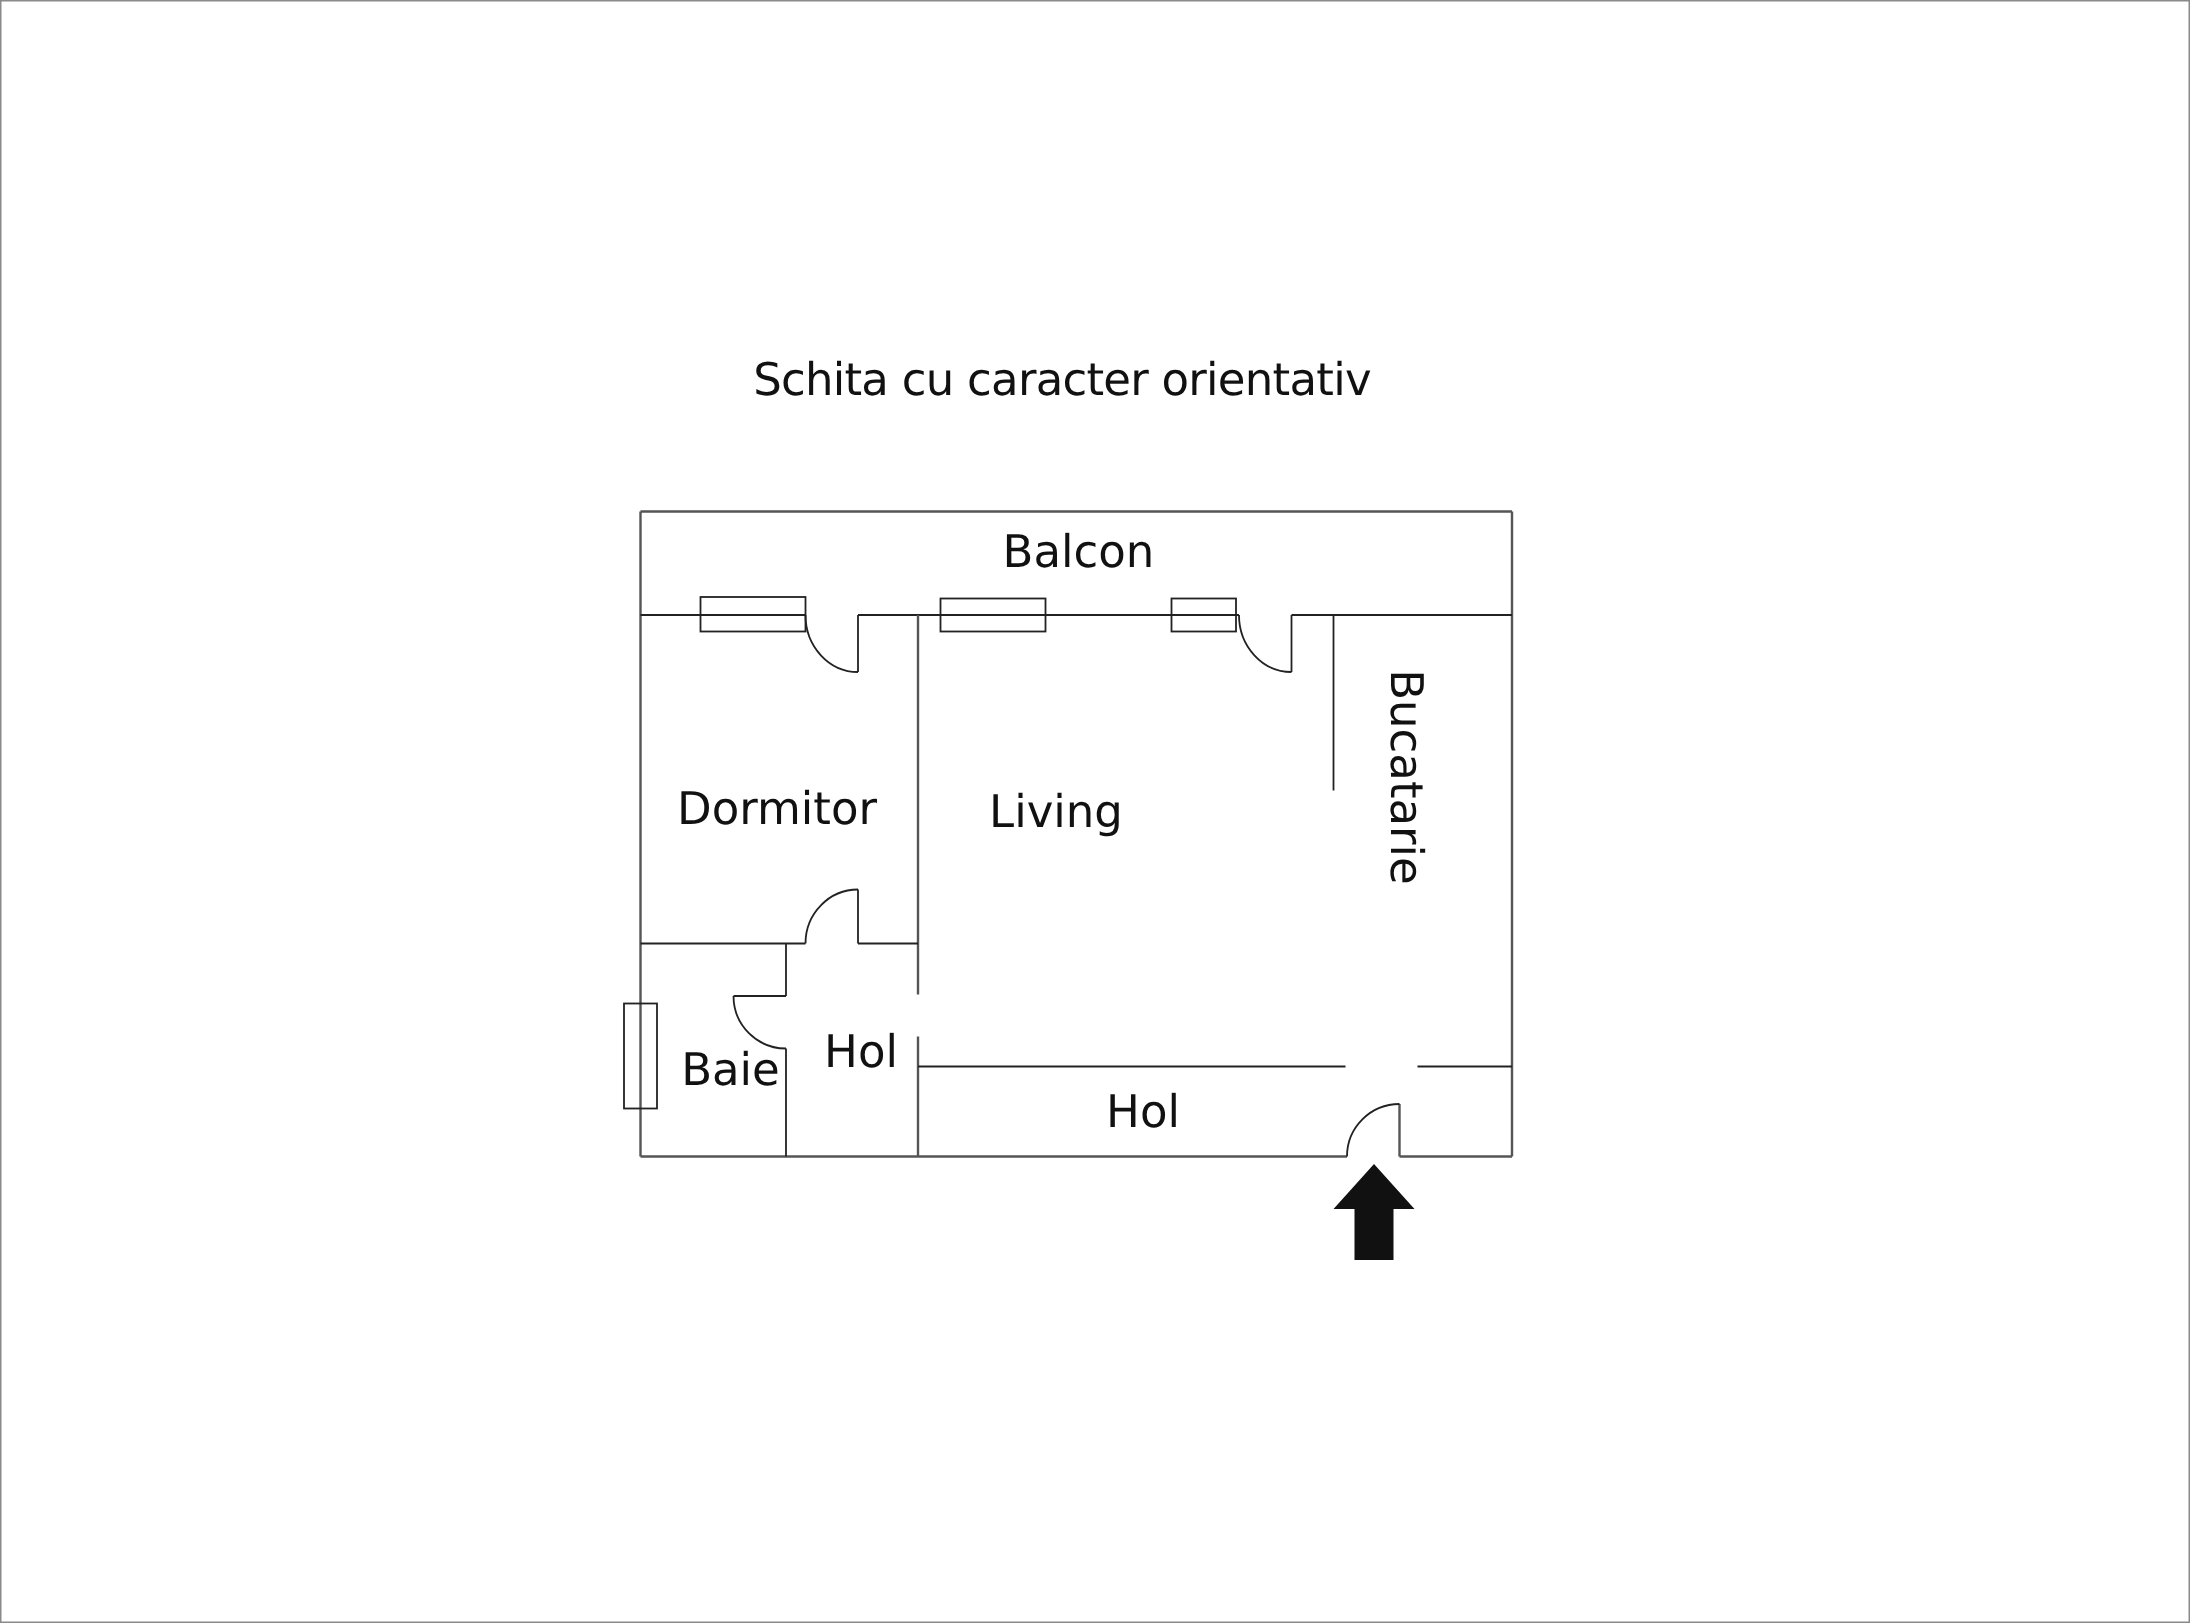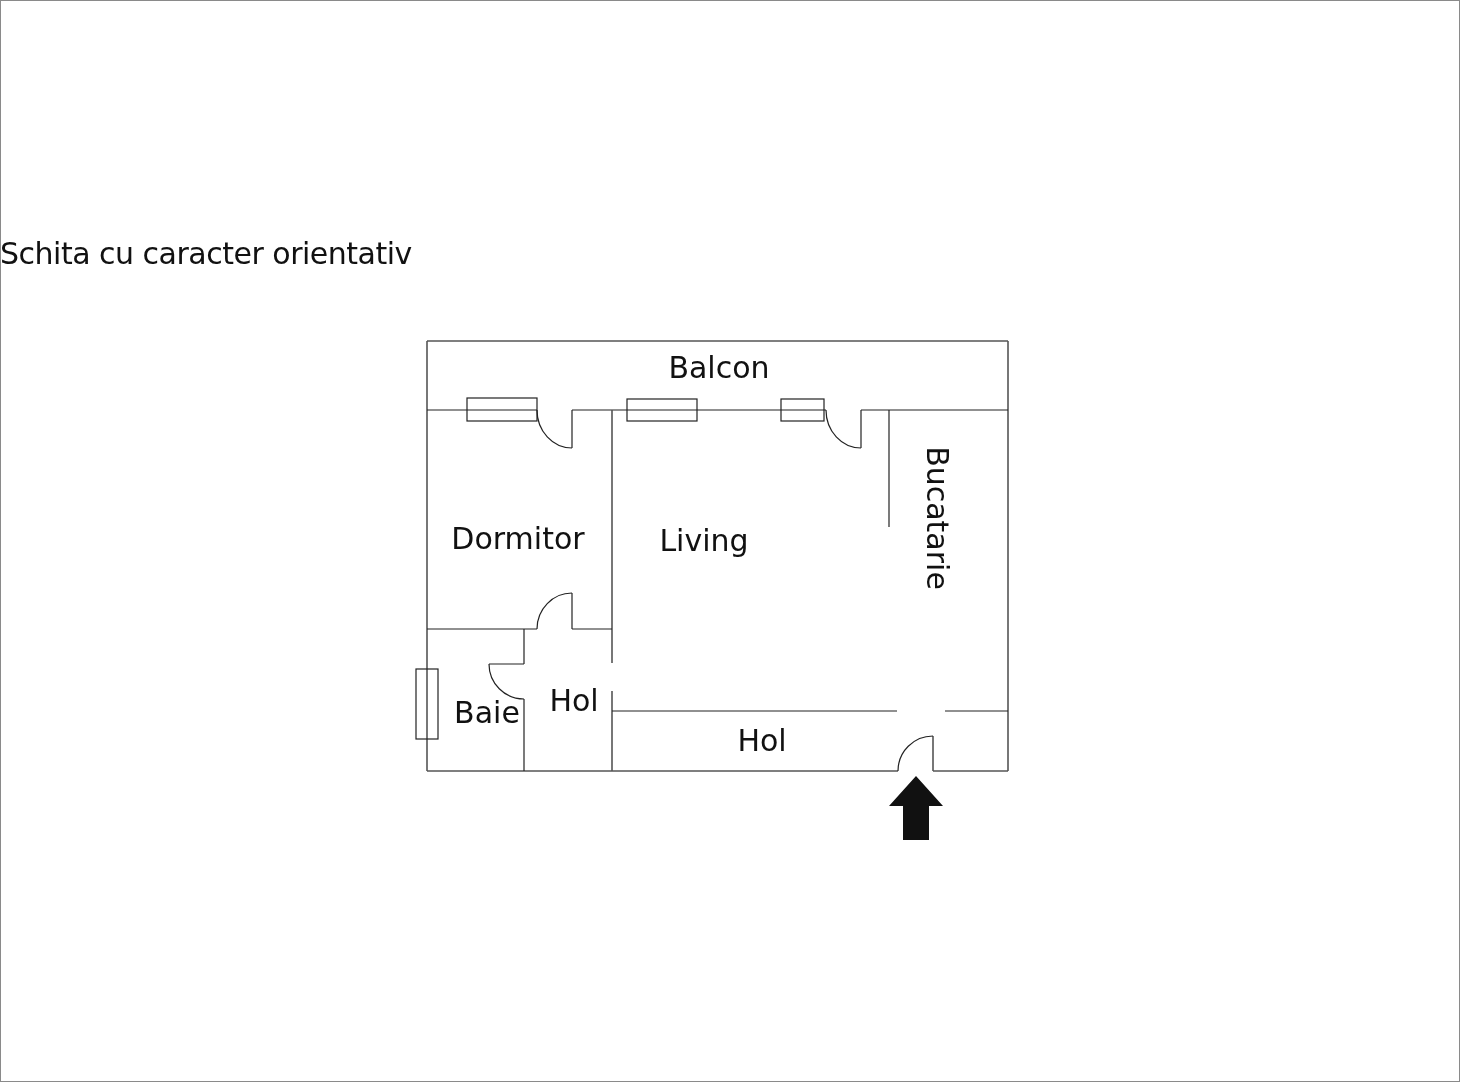--- a/index.html
+++ b/index.html
@@ -2,21 +2,21 @@
 <html><head>
   <meta charset="utf-8">
   <style>
     html, body { margin: 0; padding: 0; background: #ffffff; }
     body { width: 1460px; height: 1082px; position: relative; overflow: hidden; }
     .frame {
       position: absolute; left: 0; top: 0; width: 1458px; height: 1080px;
       border: 1px solid #8a8a8a; box-sizing: content-box; background: #fff;
     }
     .title {
-      position: absolute; left: 0; width: 1416px; top: 236px; text-align: left;
+      position: absolute; left: 0; width: 1416px; top: 236px; text-align: center;
       font-family: "DejaVu Sans", sans-serif; font-size: 30px; color: #111;
       letter-spacing: -0.5px;
     }
     svg { position: absolute; left: 0; top: 0; }
     .wall { stroke: #555; stroke-width: 1.6; fill: none; }
     .thin { stroke: #222; stroke-width: 1.2; fill: none; }
     .lbl {
       font-family: "DejaVu Sans", sans-serif; font-size: 30px; fill: #111;
     }
   </style>

